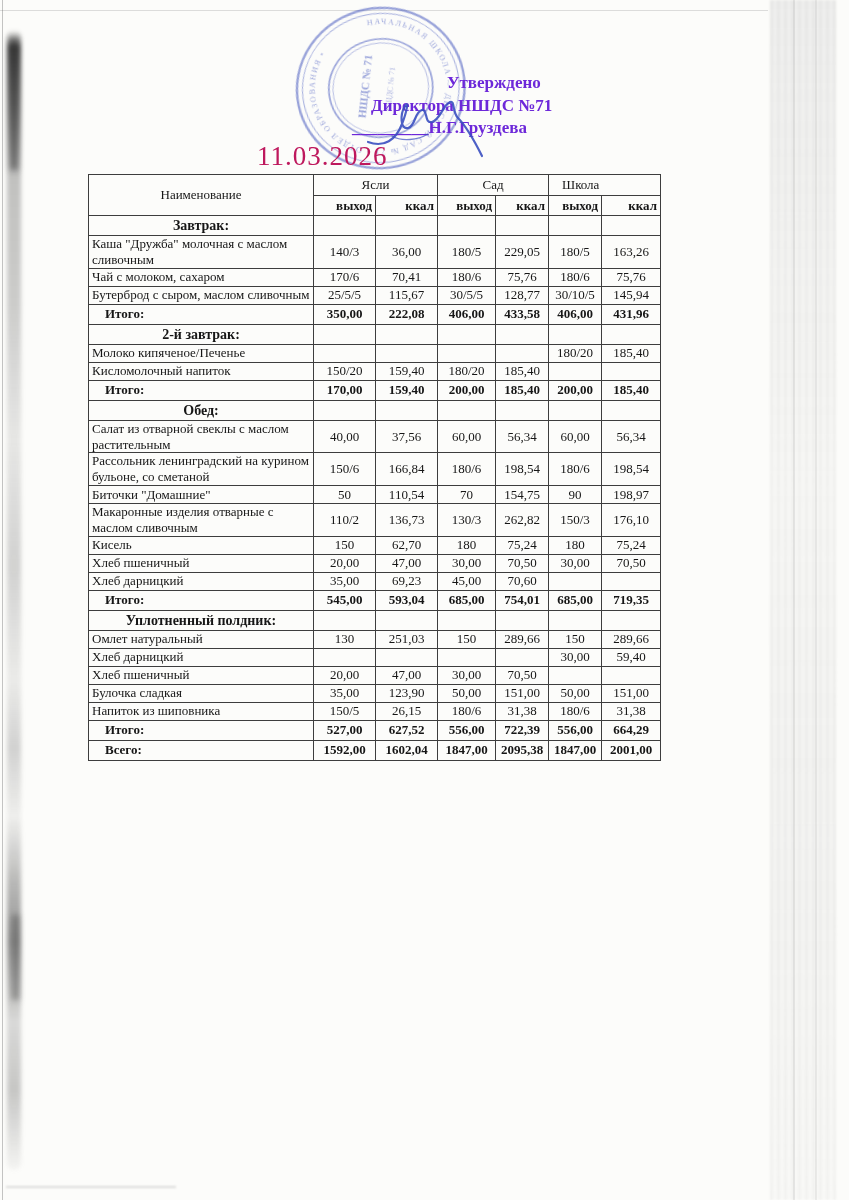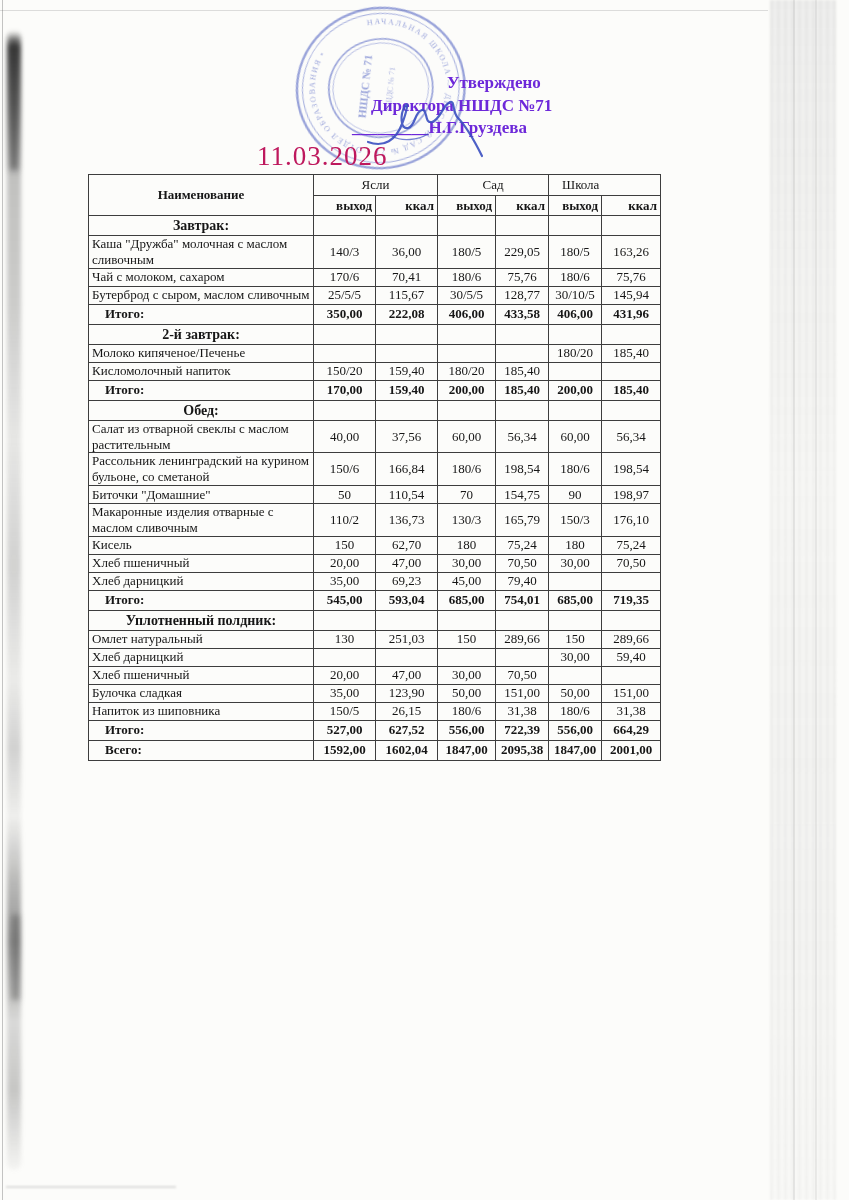--- a/index.html
+++ b/index.html
@@ -67,21 +67,21 @@
     border-collapse:collapse;table-layout:fixed;z-index:3;
     background:transparent;
   }
   table.menu th, table.menu td{
     border:1px solid #3d3d3d;
     font-size:13px;line-height:1.22;
     padding:0 3px;color:#161616;
     overflow:hidden;
   }
   table.menu{border:1.5px solid #333;}
-  th.name-head{font-weight:bold;font-size:14.5px;text-align:center;}
+  th.name-head{font-weight:normal;font-size:14.5px;text-align:center;}
   th.group-head{font-weight:normal;font-size:14.5px;text-align:center;height:20px;}
   th.group-head.align-left{text-align:left;padding-left:13px;}
   th.sub-head{font-weight:bold;font-size:13.5px;text-align:right;height:19px;}
   td.name-cell{text-align:left;}
   td.val-cell{text-align:center;}
   tr.row-item td{height:17px;}
   tr.row-section td{height:19px;}
   tr.row-section td.name-cell{text-align:center;font-weight:bold;font-size:14px;}
   tr.row-total td{height:19px;font-weight:bold;}
   tr.row-total td.name-cell{padding-left:16px;}
@@ -273,21 +273,21 @@
           <td class="val-cell">70</td>
           <td class="val-cell">154,75</td>
           <td class="val-cell">90</td>
           <td class="val-cell">198,97</td>
         </tr>
         <tr class="row-item">
           <td class="name-cell">Макаронные изделия отварные с маслом сливочным</td>
           <td class="val-cell">110/2</td>
           <td class="val-cell">136,73</td>
           <td class="val-cell">130/3</td>
-          <td class="val-cell">165,79</td>
+          <td class="val-cell">262,82</td>
           <td class="val-cell">150/3</td>
           <td class="val-cell">176,10</td>
         </tr>
         <tr class="row-item">
           <td class="name-cell">Кисель</td>
           <td class="val-cell">150</td>
           <td class="val-cell">62,70</td>
           <td class="val-cell">180</td>
           <td class="val-cell">75,24</td>
           <td class="val-cell">180</td>
@@ -300,21 +300,21 @@
           <td class="val-cell">30,00</td>
           <td class="val-cell">70,50</td>
           <td class="val-cell">30,00</td>
           <td class="val-cell">70,50</td>
         </tr>
         <tr class="row-item">
           <td class="name-cell">Хлеб дарницкий</td>
           <td class="val-cell">35,00</td>
           <td class="val-cell">69,23</td>
           <td class="val-cell">45,00</td>
-          <td class="val-cell">79,40</td>
+          <td class="val-cell">70,60</td>
           <td class="val-cell"></td>
           <td class="val-cell"></td>
         </tr>
         <tr class="row-total">
           <td class="name-cell">Итого:</td>
           <td class="val-cell">545,00</td>
           <td class="val-cell">593,04</td>
           <td class="val-cell">685,00</td>
           <td class="val-cell">754,01</td>
           <td class="val-cell">685,00</td>

